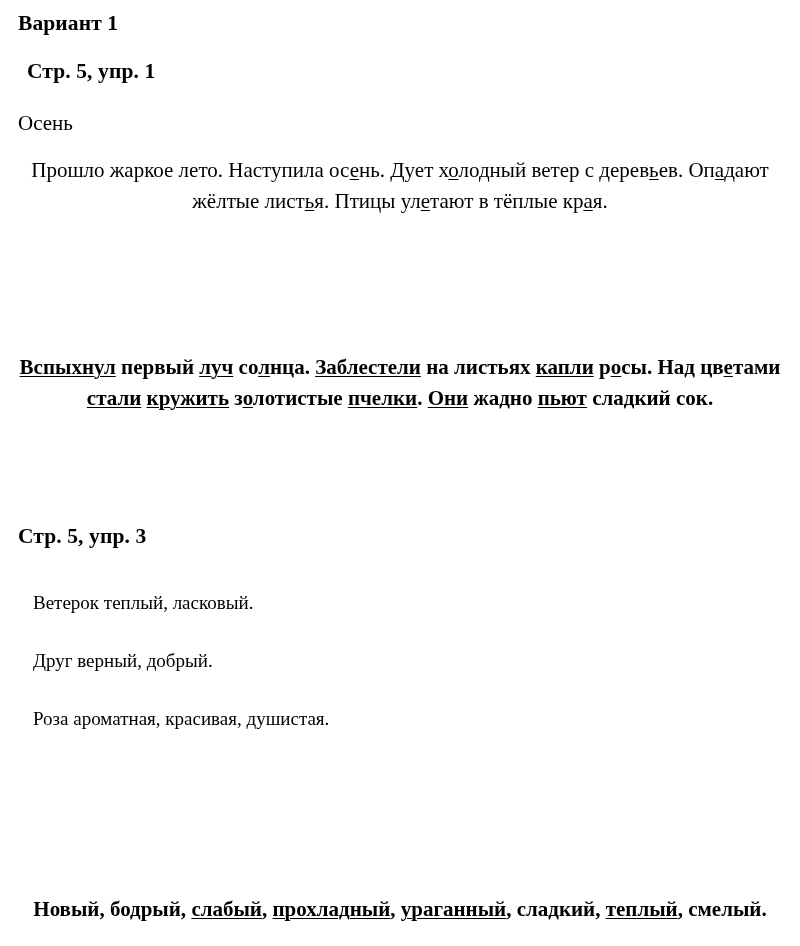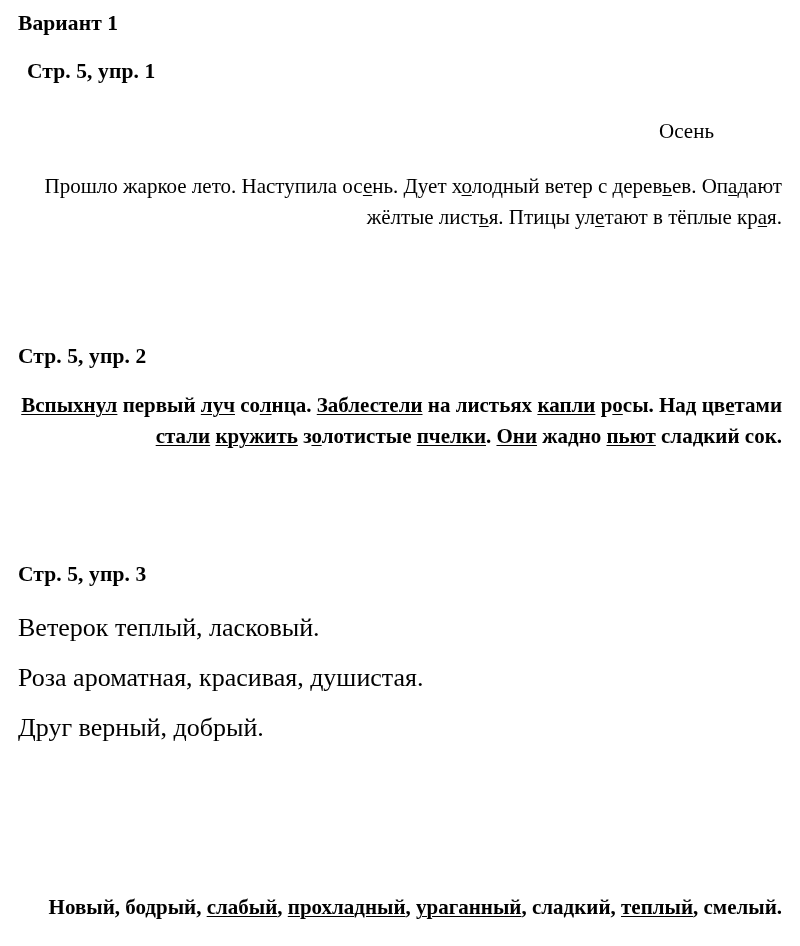--- a/index.html
+++ b/index.html
@@ -43,40 +43,40 @@
     font-weight: bold;
     font-size: 21.5px;
     line-height: 1;
     margin: 0;
     letter-spacing: 0.1px;
   }
   .heading-gap-1 { padding-top: 26px; margin-left: 9px; }
 
   
   .centered-title {
-    text-align: right;
+    text-align: left;
     font-size: 21px;
     line-height: 1;
-    margin: 8px;
+    margin: 0;
     padding-top: 31px;
     padding-right: 60px;
   }
   .para {
     font-size: 21px;
     line-height: 31px;
     margin: 0;
-    text-align: right;
+    text-align: center;
   }
   .para.p1 { padding-top: 21px; }
   .para.p2 { padding-top: 22px; font-weight: bold; }
 
   .line-item {
-    font-size: 26px;
+    font-size: 19px;
     line-height: 1;
-    margin: 0;
+    margin: 15px;
   }
   .li-1 { padding-top: 30px; }
   .li-2 { padding-top: 24px; }
   .li-3 { padding-top: 24px; }
 
   
   .gap-a { height: 113px; }
   .gap-b { height: 112px; }
   .gap-c { height: 129px; }
   .uw {
@@ -100,31 +100,30 @@
     <div class="doc-title" data-name="page-title">Вариант 1</div>
 
     <div class="ex-heading heading-gap-1" data-name="exercise-heading-1">Стр. 5, упр. 1</div>
 
     <div class="centered-title" data-name="exercise-1-text-title">Осень</div>
 
     <div class="para p1" data-name="exercise-1-paragraph"><span data-name="text-run">Прошло жаркое лето. Наступила ос</span><span class="ul-letter" data-name="underlined-letter">е</span><span data-name="text-run">нь. Дует х</span><span class="ul-letter" data-name="underlined-letter">о</span><span data-name="text-run">лодный ветер с дерев</span><span class="ul-letter" data-name="underlined-letter">ь</span><span data-name="text-run">ев. Оп</span><span class="ul-letter" data-name="underlined-letter">а</span><span data-name="text-run">дают жёлтые лист</span><span class="ul-letter" data-name="underlined-letter">ь</span><span data-name="text-run">я. Птицы ул</span><span class="ul-letter" data-name="underlined-letter">е</span><span data-name="text-run">тают в тёплые кр</span><span class="ul-letter" data-name="underlined-letter">а</span><span data-name="text-run">я.</span></div>
 
     <div class="gap-a" data-name="section-spacer"></div>
 
-    <div class="ex-heading" data-name="exercise-heading-2">Стр. 5, упр. 2</div>
 
     <div class="para p2" data-name="exercise-2-paragraph"><span class="uw" data-name="underlined-word">Вспыхнул</span><span data-name="text-run"> первый </span><span class="uw" data-name="underlined-word">луч</span><span data-name="text-run"> со</span><span class="ul-letter" data-name="underlined-letter">л</span><span data-name="text-run">нца. </span><span class="uw" data-name="underlined-word">Заблестели</span><span data-name="text-run"> на листьях </span><span class="uw" data-name="underlined-word">капли</span><span data-name="text-run"> р</span><span class="ul-letter" data-name="underlined-letter">о</span><span data-name="text-run">сы. Над цв</span><span class="ul-letter" data-name="underlined-letter">е</span><span data-name="text-run">тами </span><span class="uw" data-name="underlined-word">стали</span><span data-name="text-run"> </span><span class="uw" data-name="underlined-word">кружить</span><span data-name="text-run"> з</span><span class="ul-letter" data-name="underlined-letter">о</span><span data-name="text-run">лотистые </span><span class="uw" data-name="underlined-word">пчелки</span><span data-name="text-run">. </span><span class="uw" data-name="underlined-word">Они</span><span data-name="text-run"> жадно </span><span class="uw" data-name="underlined-word">пьют</span><span data-name="text-run"> сла</span><span class="ul-letter" data-name="underlined-letter">д</span><span data-name="text-run">кий сок.</span></div>
 
     <div class="gap-b" data-name="section-spacer"></div>
 
     <div class="ex-heading" data-name="exercise-heading-3">Стр. 5, упр. 3</div>
 
     <div class="line-item li-1" data-name="exercise-3-line-1">Ветерок теплый, ласковый.</div>
+    <div class="line-item li-2" data-name="exercise-3-line-2">Друг верный, добрый.</div>
     <div class="line-item li-3" data-name="exercise-3-line-3">Роза ароматная, красивая, душистая.</div>
-    <div class="line-item li-2" data-name="exercise-3-line-2">Друг верный, добрый.</div>
 
     <div class="gap-c" data-name="section-spacer"></div>
 
 
     <div class="para p2" data-name="exercise-4-paragraph"><span data-name="text-run">Новый, бодрый, </span><span class="uw" data-name="underlined-word">слабый</span><span data-name="text-run">, </span><span class="uw" data-name="underlined-word">прохладный</span><span data-name="text-run">, </span><span class="uw" data-name="underlined-word">ураганный</span><span data-name="text-run">, сладкий, </span><span class="uw" data-name="underlined-word">теплый</span><span data-name="text-run">, смелый.</span></div>
 
   </div>
 </div>
 
 </body></html>

